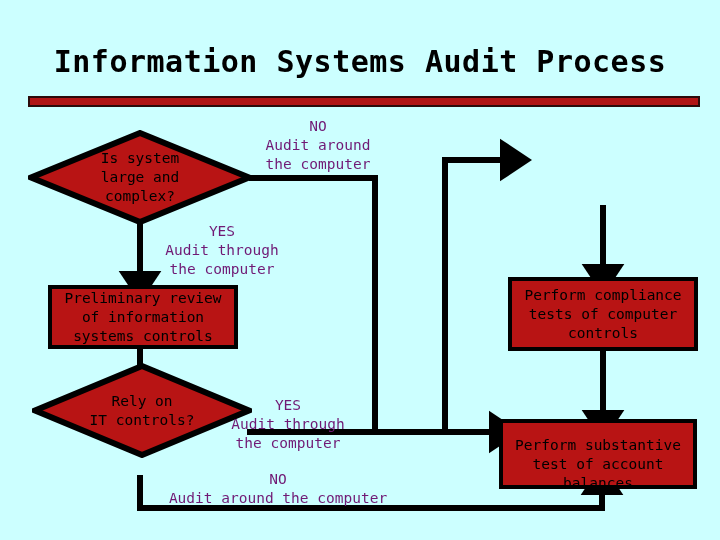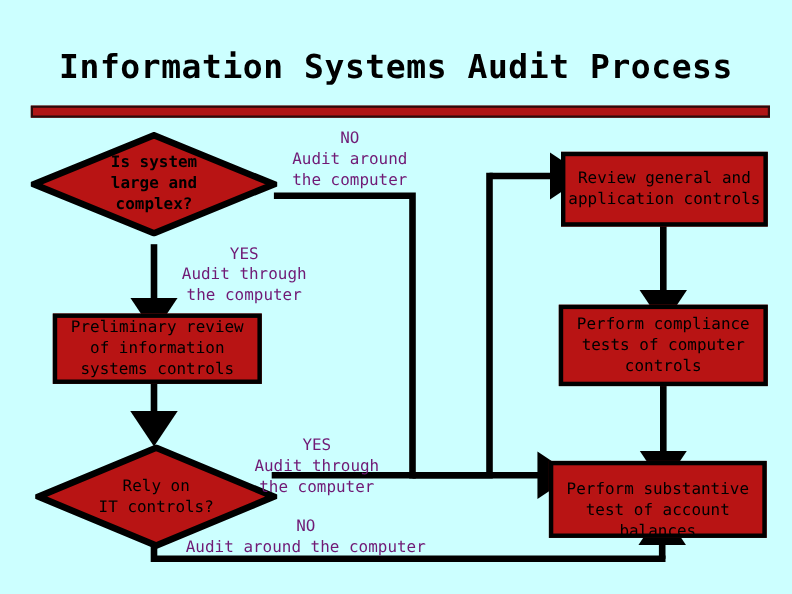--- a/index.html
+++ b/index.html
@@ -148,55 +148,51 @@
     <g>
       <path d="M603,350 L603,418" stroke="#000000" stroke-width="6" fill="none" marker-end="url(#ah)"></path>
     </g>
 
     <g>
       <path d="M140,478 L140,508 L602,508" stroke="#000000" stroke-width="6" fill="none" stroke-linecap="square"></path>
       <path d="M602,508 L602,487" stroke="#000000" stroke-width="6" fill="none" marker-end="url(#ah)"></path>
     </g>
   </svg>
 
-  <div class="diamond-wrap" style="left:28px; top:120px; width:224px; height:95px;font-weight:bold;">
+  <div class="diamond-wrap" style="left:28px; top:130px; width:224px; height:95px;">
     <svg width="224" height="95" viewBox="0 0 224 95" xmlns="http://www.w3.org/2000/svg">
       <polygon points="112,3 221,47.5 112,92 3,47.5" fill="#b81414" stroke="#000000" stroke-width="6" stroke-linejoin="miter"></polygon>
     </svg>
     <div class="dlabel" style="white-space:pre;">Is system
 large and
 complex?</div>
   </div>
 
   <div class="edge-label" style="left:228px; top:117px; width:180px;">NO
 Audit around
 the computer</div>
 
   <div class="edge-label" style="left:132px; top:222px; width:180px;">YES
 Audit through
 the computer</div>
 
-  <div class="node box" style="left:510px; top:138px; width:188px; height:68px;">
-    <span class="txt" style="white-space:pre;">Review general and
-application controls</span>
-  </div>
 
   <div class="node box" style="left:508px; top:277px; width:190px; height:74px;">
     <span class="txt" style="white-space:pre;">Perform compliance
 tests of computer
 controls</span>
   </div>
 
   <div class="node box" style="left:48px; top:285px; width:190px; height:64px;">
     <span class="txt" style="white-space:pre;">Preliminary review
 of information
 systems controls</span>
   </div>
 
-  <div class="diamond-wrap" style="left:32px; top:404px; width:220px; height:95px;">
+  <div class="diamond-wrap" style="left:32px; top:363px; width:220px; height:95px;">
     <svg width="220" height="95" viewBox="0 0 220 95" xmlns="http://www.w3.org/2000/svg">
       <polygon points="110,3 217,47.5 110,92 3,47.5" fill="#b81414" stroke="#000000" stroke-width="6" stroke-linejoin="miter"></polygon>
     </svg>
     <div class="dlabel" style="white-space:pre;">Rely on
 IT controls?</div>
   </div>
 
   <div class="edge-label" style="left:198px; top:396px; width:180px;">YES
 Audit through
 the computer</div>

